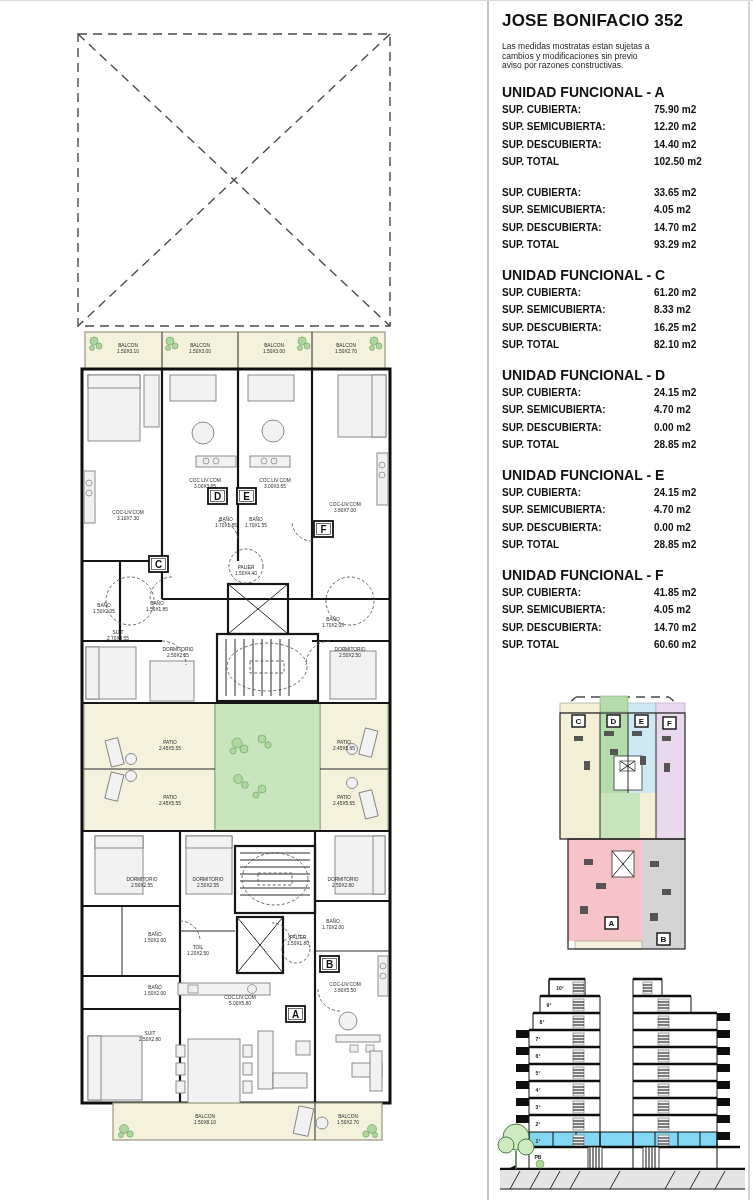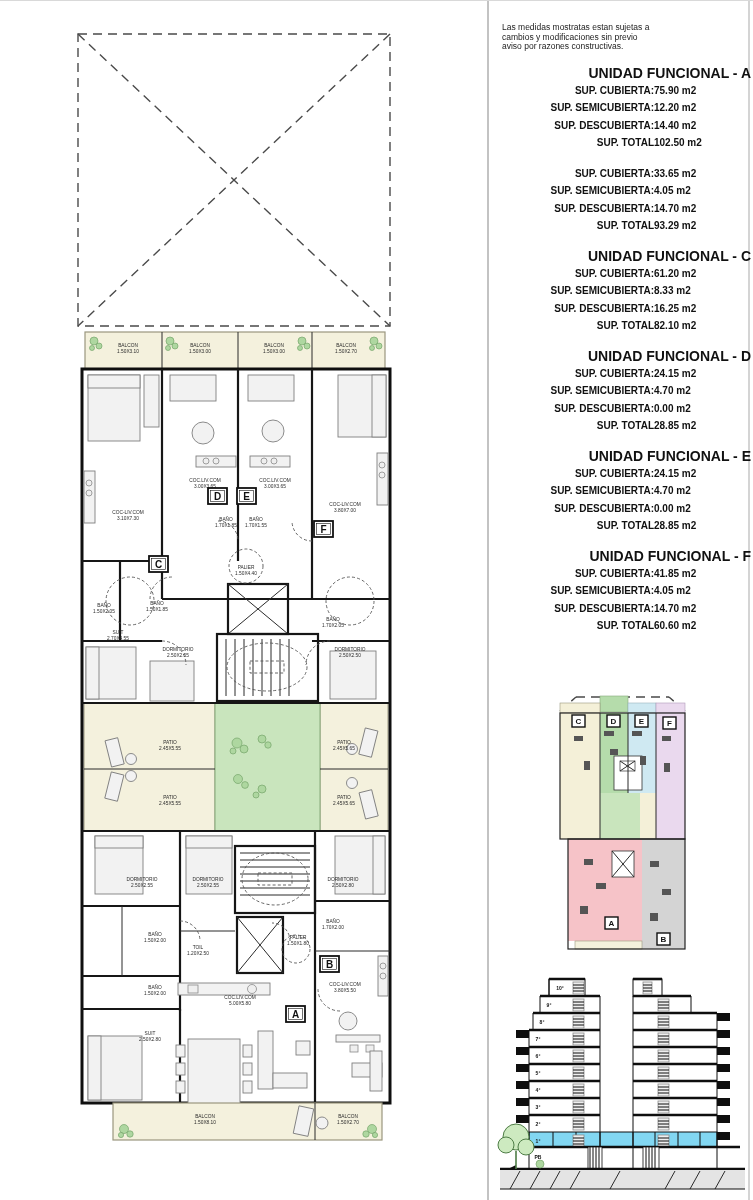--- a/index.html
+++ b/index.html
@@ -18,21 +18,21 @@
   .kletter{font:bold 8px "Liberation Sans",sans-serif;fill:#111;text-anchor:middle;}
   .flr{font:bold 5px "Liberation Sans",sans-serif;fill:#111;text-anchor:middle;}
   .slab{stroke:#0e0e0e;stroke-width:2.6;}
   .thin{stroke:#0e0e0e;stroke-width:1;}
   .plant{fill:#aed7a0;stroke:#76a56a;stroke-width:.7;}
   
   #panel{position:absolute;left:489px;top:0;width:262px;height:700px;
          padding:10px 0 0 13px;box-sizing:border-box;color:#111;}
   .ttl{font-size:17px;font-weight:bold;line-height:19px;letter-spacing:.2px;}
   .disc{margin-top:12px;width:152px;font-size:8.5px;line-height:9.5px;color:#1c1c1c;}
-  .uf{margin-top:13px;text-align:right;}
+  .uf{margin-top:13px;}
   .uf:first-of-type{margin-top:8px;}
   .uf-title{font-size:14px;font-weight:bold;line-height:16px;margin-bottom:1px;}
   .uf-row{display:flex;font-size:10px;font-weight:bold;line-height:17.5px;}
   .uf-row .rl{width:152px;}
 </style>
 </head>
 <body>
 
 <div id="page">
 
@@ -583,20 +583,21 @@
     </g>
   </g>
 
   <g>
     <line x1="488" y1="0" x2="488" y2="1200" stroke="#9b9b9b" stroke-width="1.2"></line>
     <line x1="749" y1="0" x2="749" y2="1200" stroke="#c6c6c6" stroke-width="1.5"></line>
   </g>
 </svg>
 
 <div id="panel">
+  <div class="ttl">JOSE BONIFACIO 352</div>
   <div class="disc">Las medidas mostratas estan sujetas a cambios y modificaciones sin previo aviso por razones constructivas.</div>
 
   <div class="uf">
     <div class="uf-title">UNIDAD FUNCIONAL - A</div>
     <div class="uf-row">
           <span class="rl">SUP. CUBIERTA:</span>
           <span>75.90 m2</span>
         </div>
     <div class="uf-row">
           <span class="rl">SUP. SEMICUBIERTA:</span>

